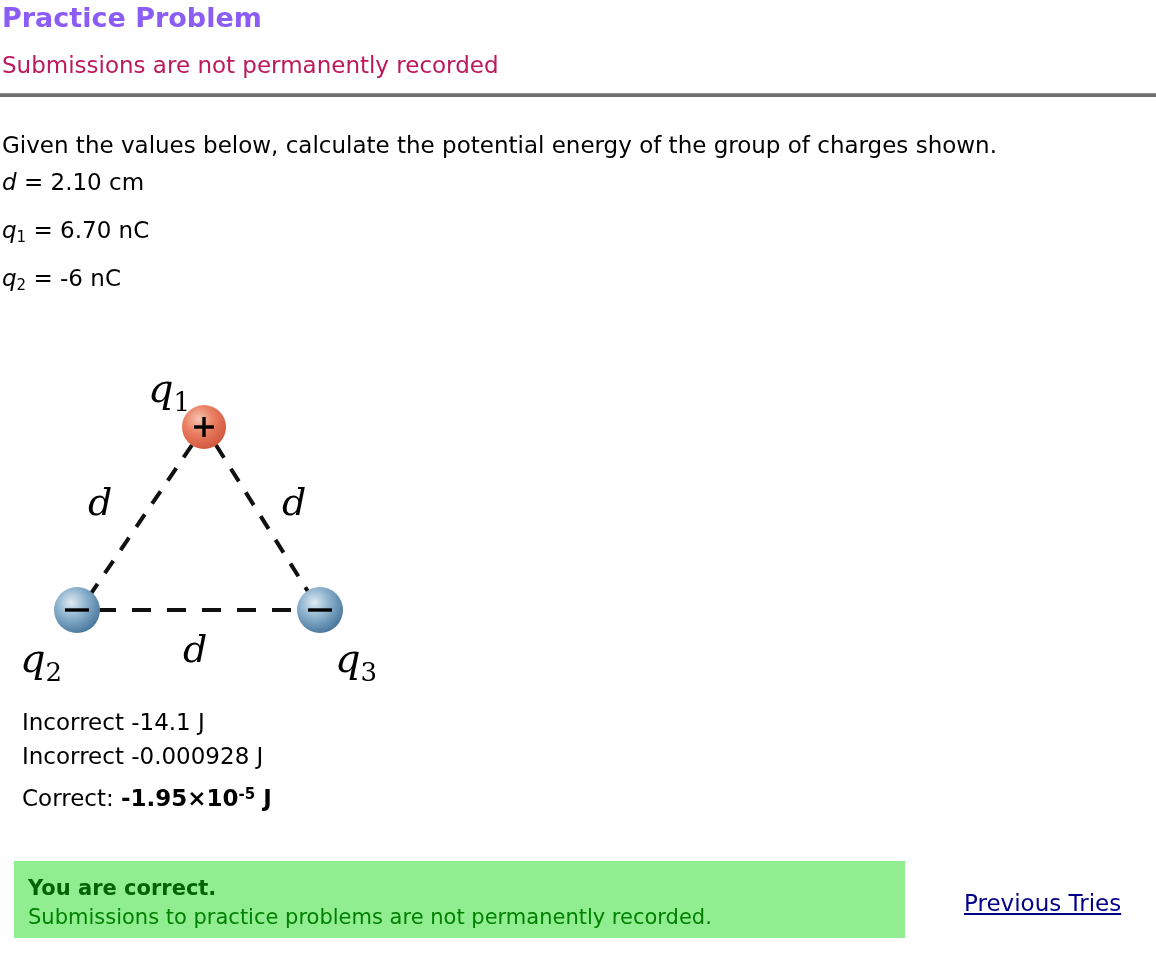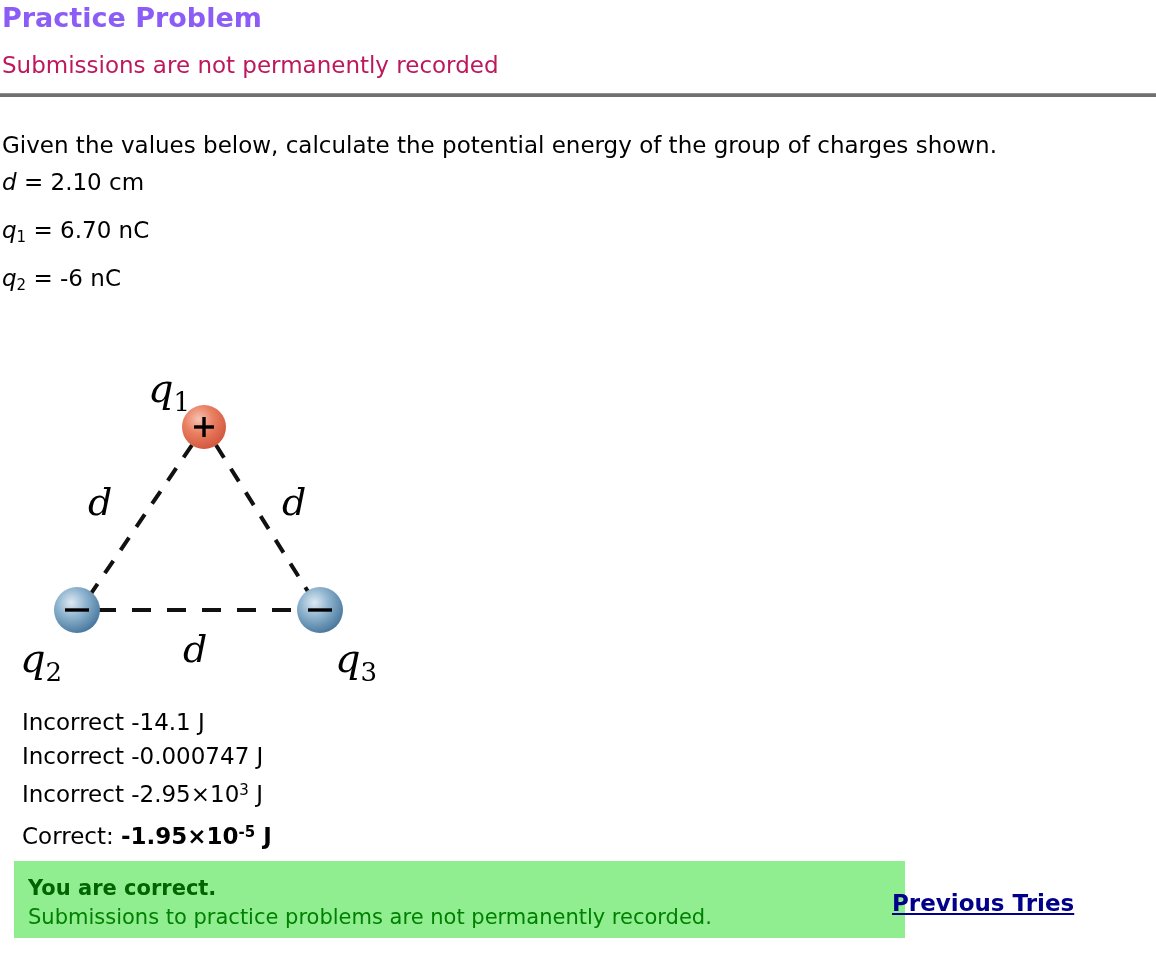--- a/index.html
+++ b/index.html
@@ -128,28 +128,27 @@
     white-space: nowrap;
   }
   #feedback-text {
     font-size: 21px;
     color: #008000;
     line-height: 30px;
     white-space: nowrap;
   }
   #previous-tries-link {
     position: absolute;
-    left: 892px;
+    left: 964px;
     top: 890px;
     font-size: 23px;
     color: #00008b;
     text-decoration: underline;
     cursor: pointer;
     white-space: nowrap;
-    font-weight: bold;
   }
 </style>
 </head>
 <body>
 
 <div id="header-title">Practice Problem</div>
 <div id="header-subtitle">Submissions are not permanently recorded</div>
 <div id="header-rule"></div>
 
 <div id="problem-block">
@@ -224,27 +223,23 @@
 </div>
 
 <div id="answers-block">
   <div class="answer-line">
     <span>Incorrect</span>
     <span>-14.1 J</span>
   </div>
 
   <div class="answer-line">
     <span>Incorrect</span>
-    <span>-0.000747 J</span>
-  </div>
-
-  <div class="answer-line">
-    <span>Incorrect</span>
-    <span>-2.95×10</span><span class="sup">3</span><span> J</span>
-  </div>
+    <span>-0.000928 J</span>
+  </div>
+
 
   <div class="answer-line correct">
     <span>Correct:</span>
     <span class="answer-value-correct">-1.95×10</span><span class="sup answer-value-correct">-5</span><span class="answer-value-correct"> J</span>
   </div>
 </div>
 
 <div id="feedback-box">
   <div id="feedback-title">You are correct.</div>
   <div id="feedback-text">Submissions to practice problems are not permanently recorded.</div>

